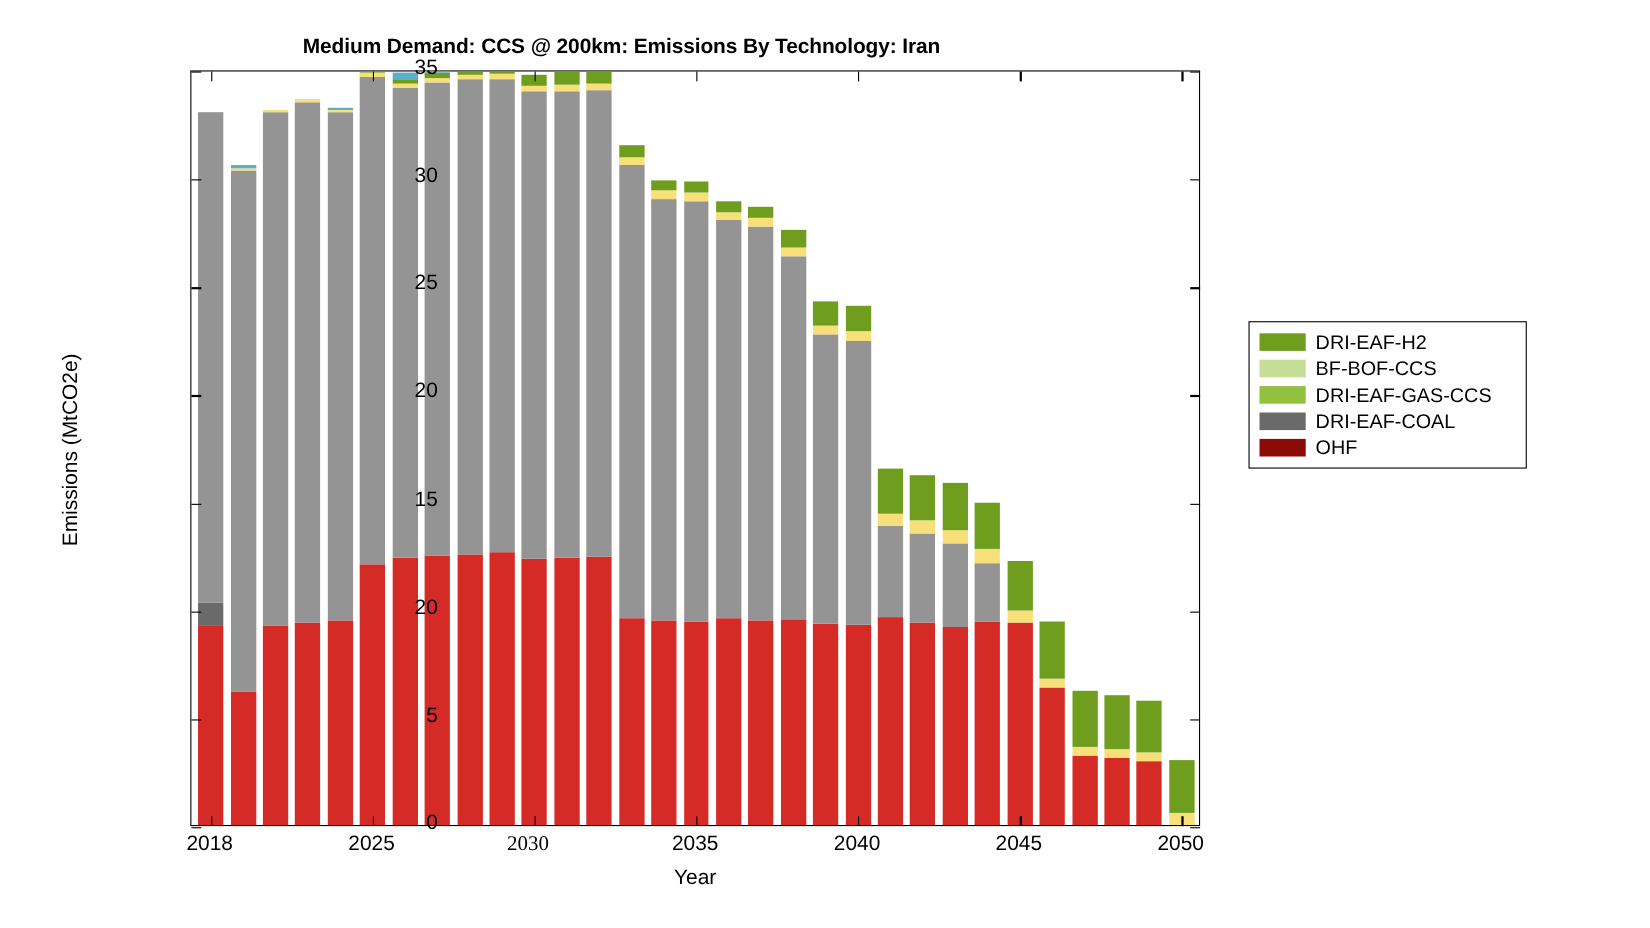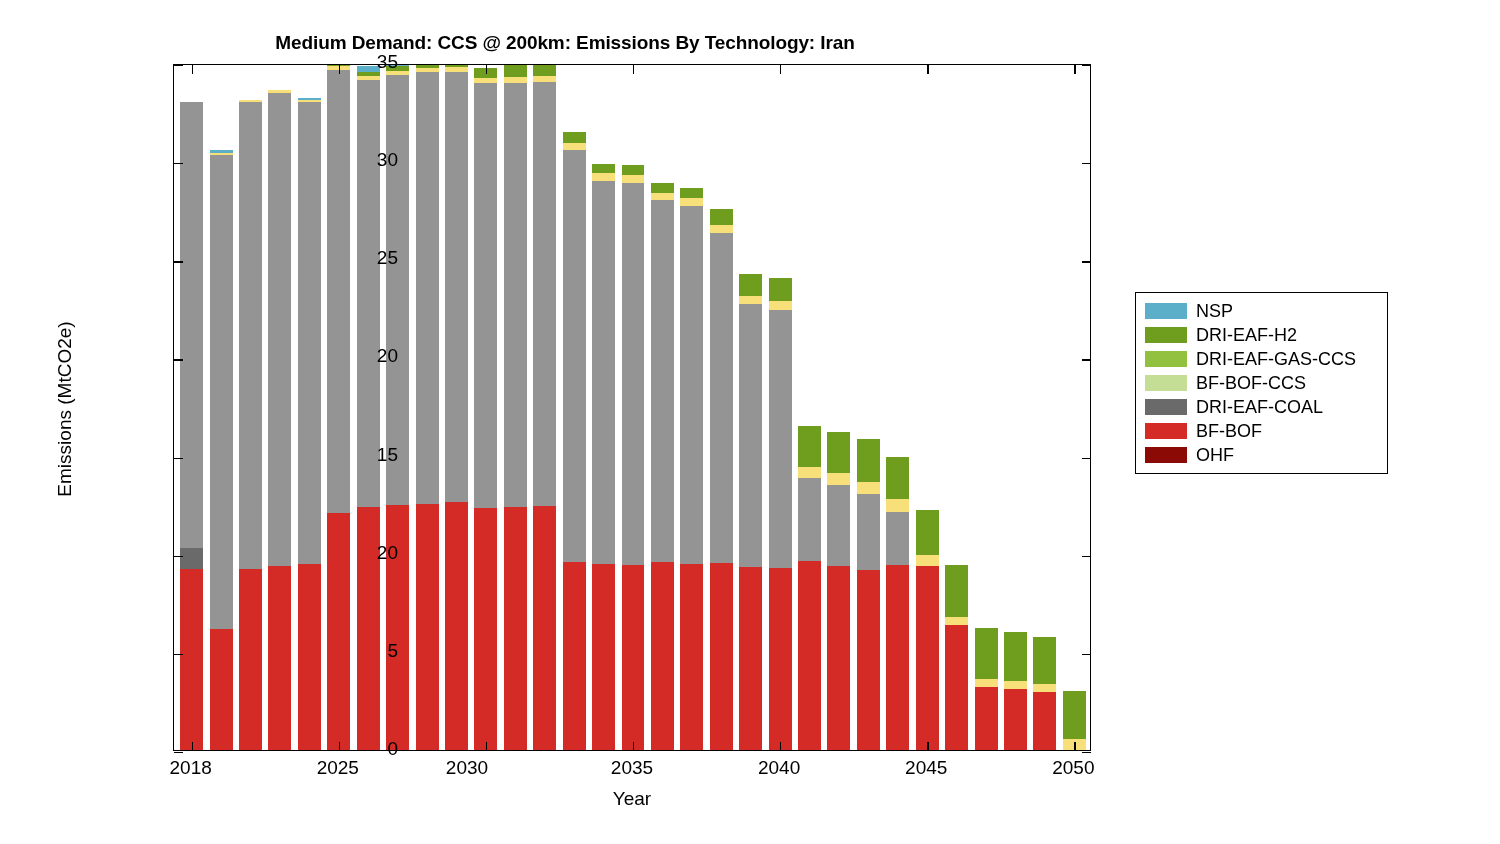--- a/index.html
+++ b/index.html
@@ -284,54 +284,46 @@
       <div class="ytlabel" style="top: 541.714px;">20</div>
       <div class="ytlabel" style="top: 443.571px;">15</div>
       <div class="ytlabel" style="top: 345.429px;">20</div>
       <div class="ytlabel" style="top: 247.286px;">25</div>
       <div class="ytlabel" style="top: 149.143px;">30</div>
       <div class="ytlabel" style="top: 51px;">35</div>
     </div>
   <div id="xlabels-holder">
       <div class="xtlabel" style="left: 190.654px;">2018</div>
       <div class="xtlabel" style="left: 337.769px;">2025</div>
-      <div class="xtlabel" style="left: 467px;">2030</div>
+      <div class="xtlabel" style="left: 480px; font-family: Liberation Serif, serif;">2030</div>
       <div class="xtlabel" style="left: 632px;">2035</div>
       <div class="xtlabel" style="left: 779.115px;">2040</div>
       <div class="xtlabel" style="left: 926.231px;">2045</div>
       <div class="xtlabel" style="left: 1073.35px;">2050</div>
     </div>
 
   <div id="xaxis-title">Year</div>
   <div id="yaxis-title">Emissions (MtCO2e)</div>
 
   <div id="legend">
       <div class="legend-row">
-        <div class="legend-swatch" style="background: rgb(91, 175, 201);"></div>
-        <div class="legend-label">NSP</div>
-      </div>
-      <div class="legend-row">
         <div class="legend-swatch" style="background: rgb(111, 158, 30);"></div>
         <div class="legend-label">DRI-EAF-H2</div>
       </div>
       <div class="legend-row">
+        <div class="legend-swatch" style="background: rgb(196, 222, 150);"></div>
+        <div class="legend-label">BF-BOF-CCS</div>
+      </div>
+      <div class="legend-row">
         <div class="legend-swatch" style="background: rgb(146, 193, 63);"></div>
         <div class="legend-label">DRI-EAF-GAS-CCS</div>
       </div>
       <div class="legend-row">
-        <div class="legend-swatch" style="background: rgb(196, 222, 150);"></div>
-        <div class="legend-label">BF-BOF-CCS</div>
-      </div>
-      <div class="legend-row">
         <div class="legend-swatch" style="background: rgb(106, 106, 106);"></div>
         <div class="legend-label">DRI-EAF-COAL</div>
       </div>
       <div class="legend-row">
-        <div class="legend-swatch" style="background: rgb(213, 43, 39);"></div>
-        <div class="legend-label">BF-BOF</div>
-      </div>
-      <div class="legend-row">
         <div class="legend-swatch" style="background: rgb(140, 10, 5);"></div>
         <div class="legend-label">OHF</div>
       </div>
     </div>
 
 </div>
 
 </body></html>

